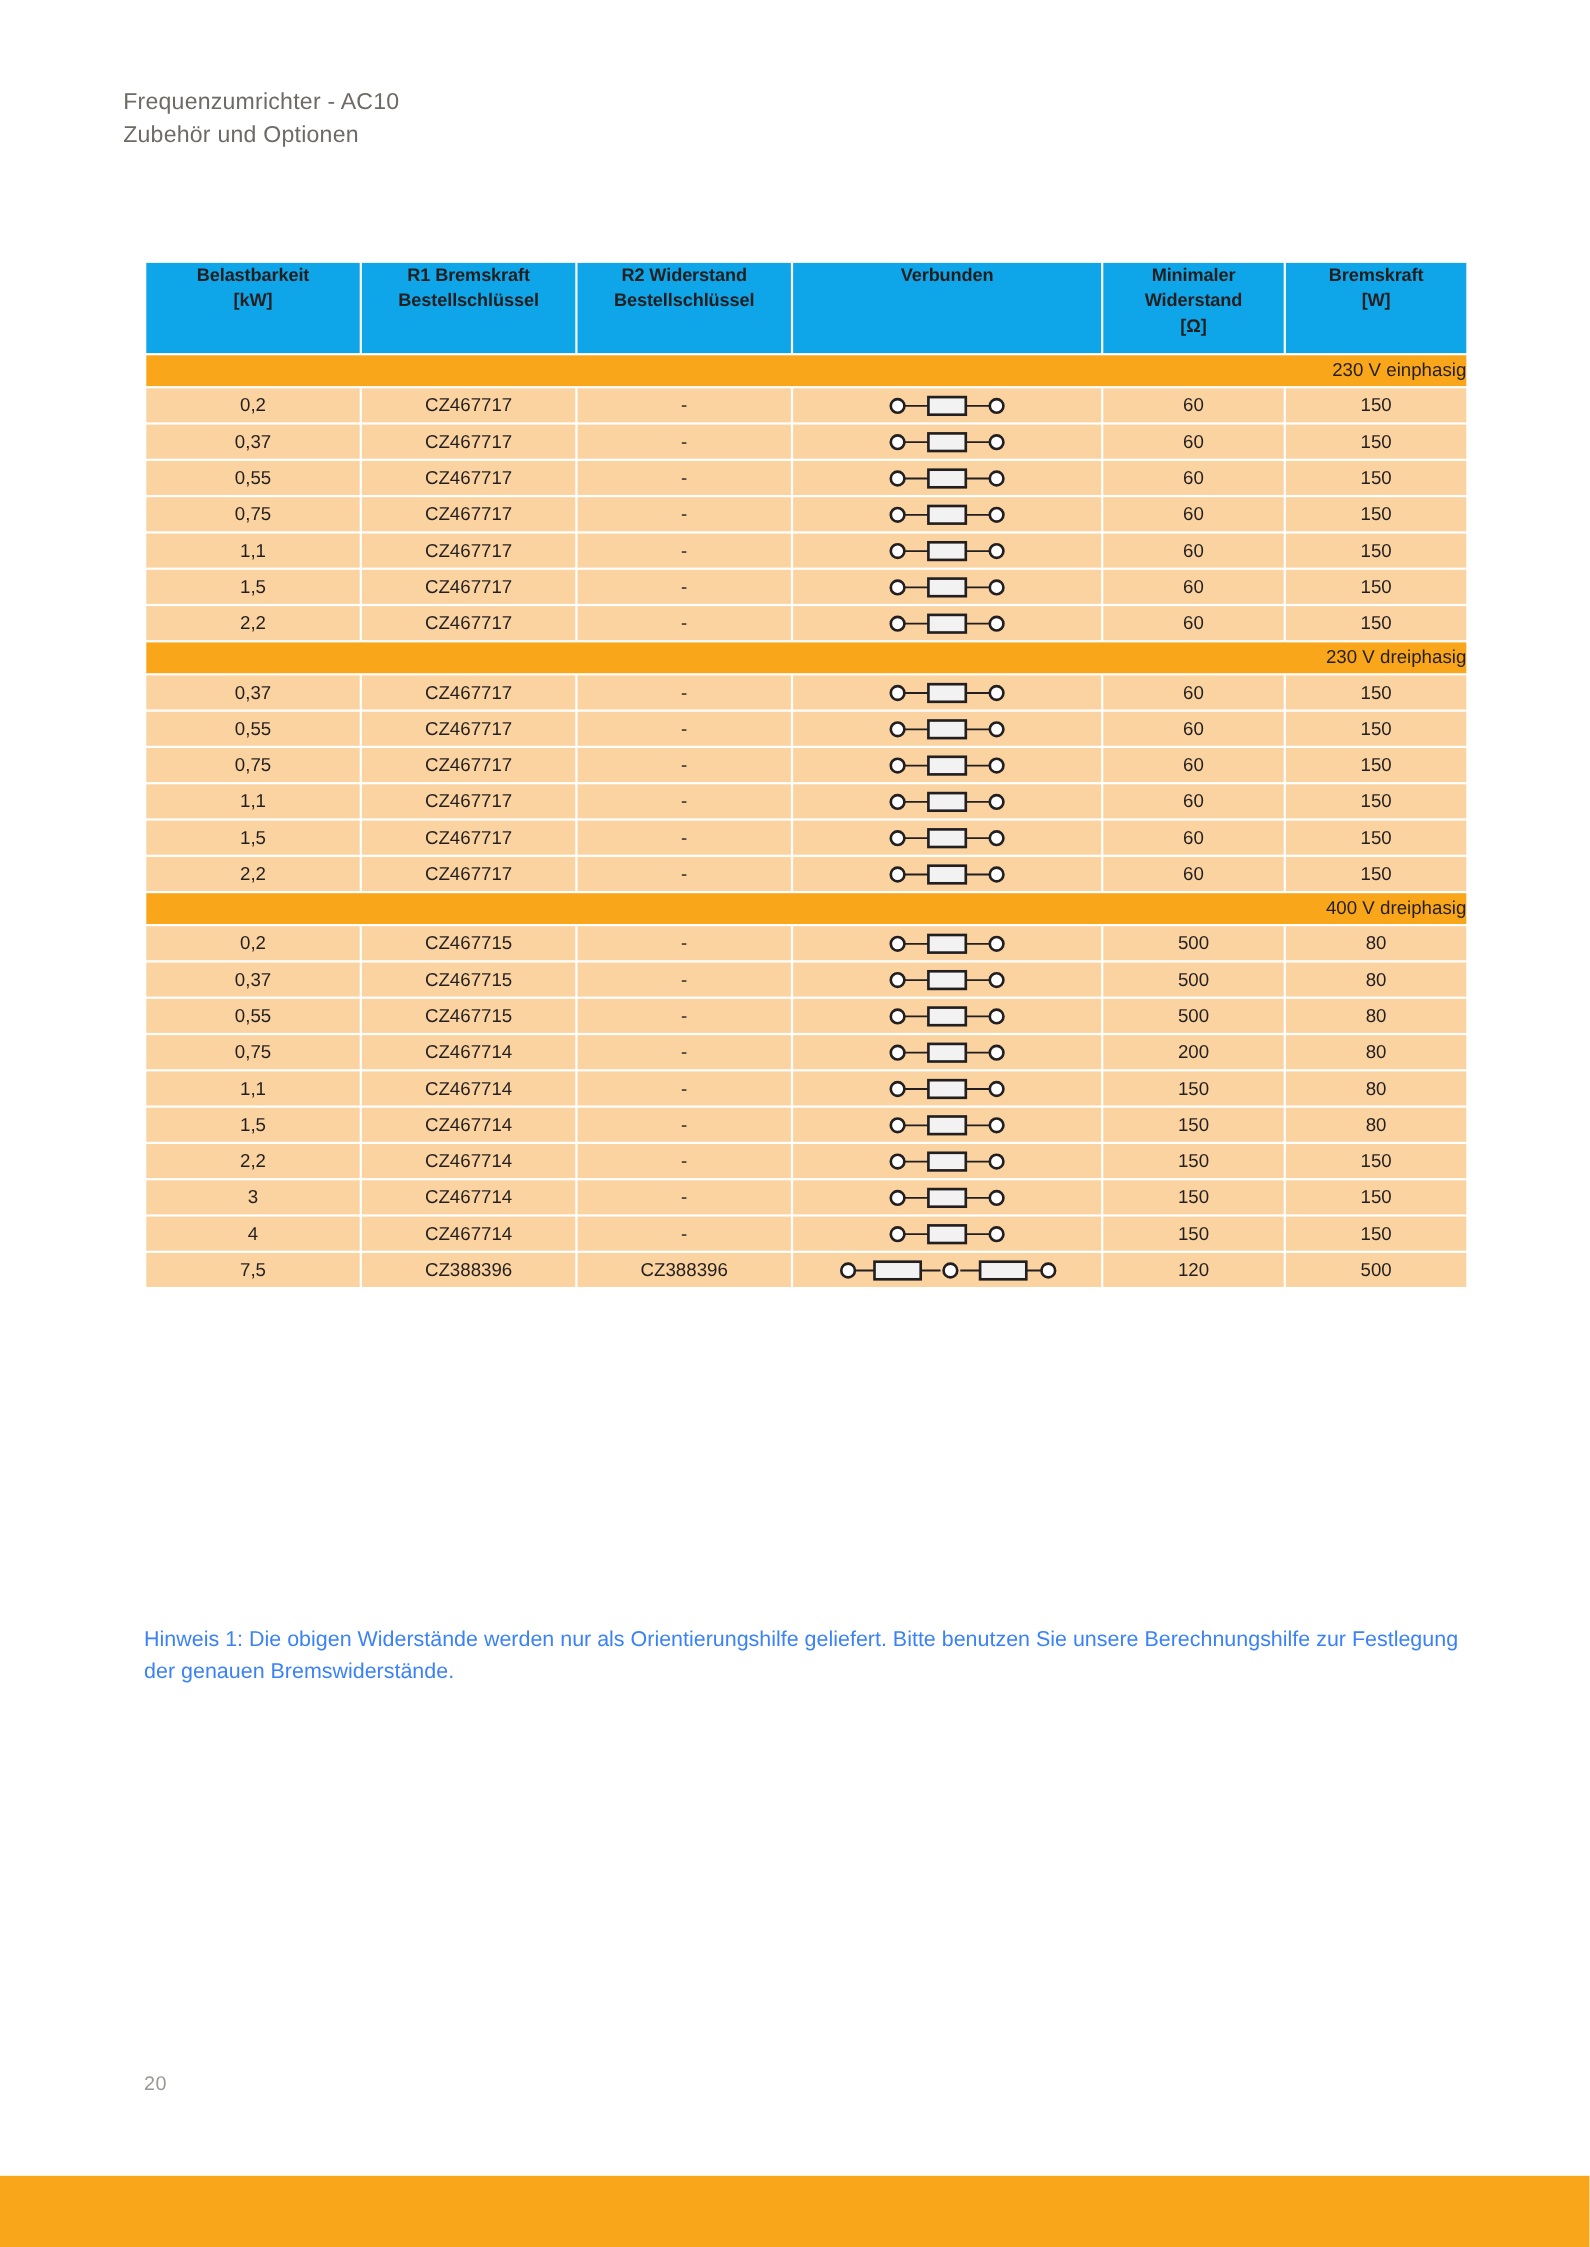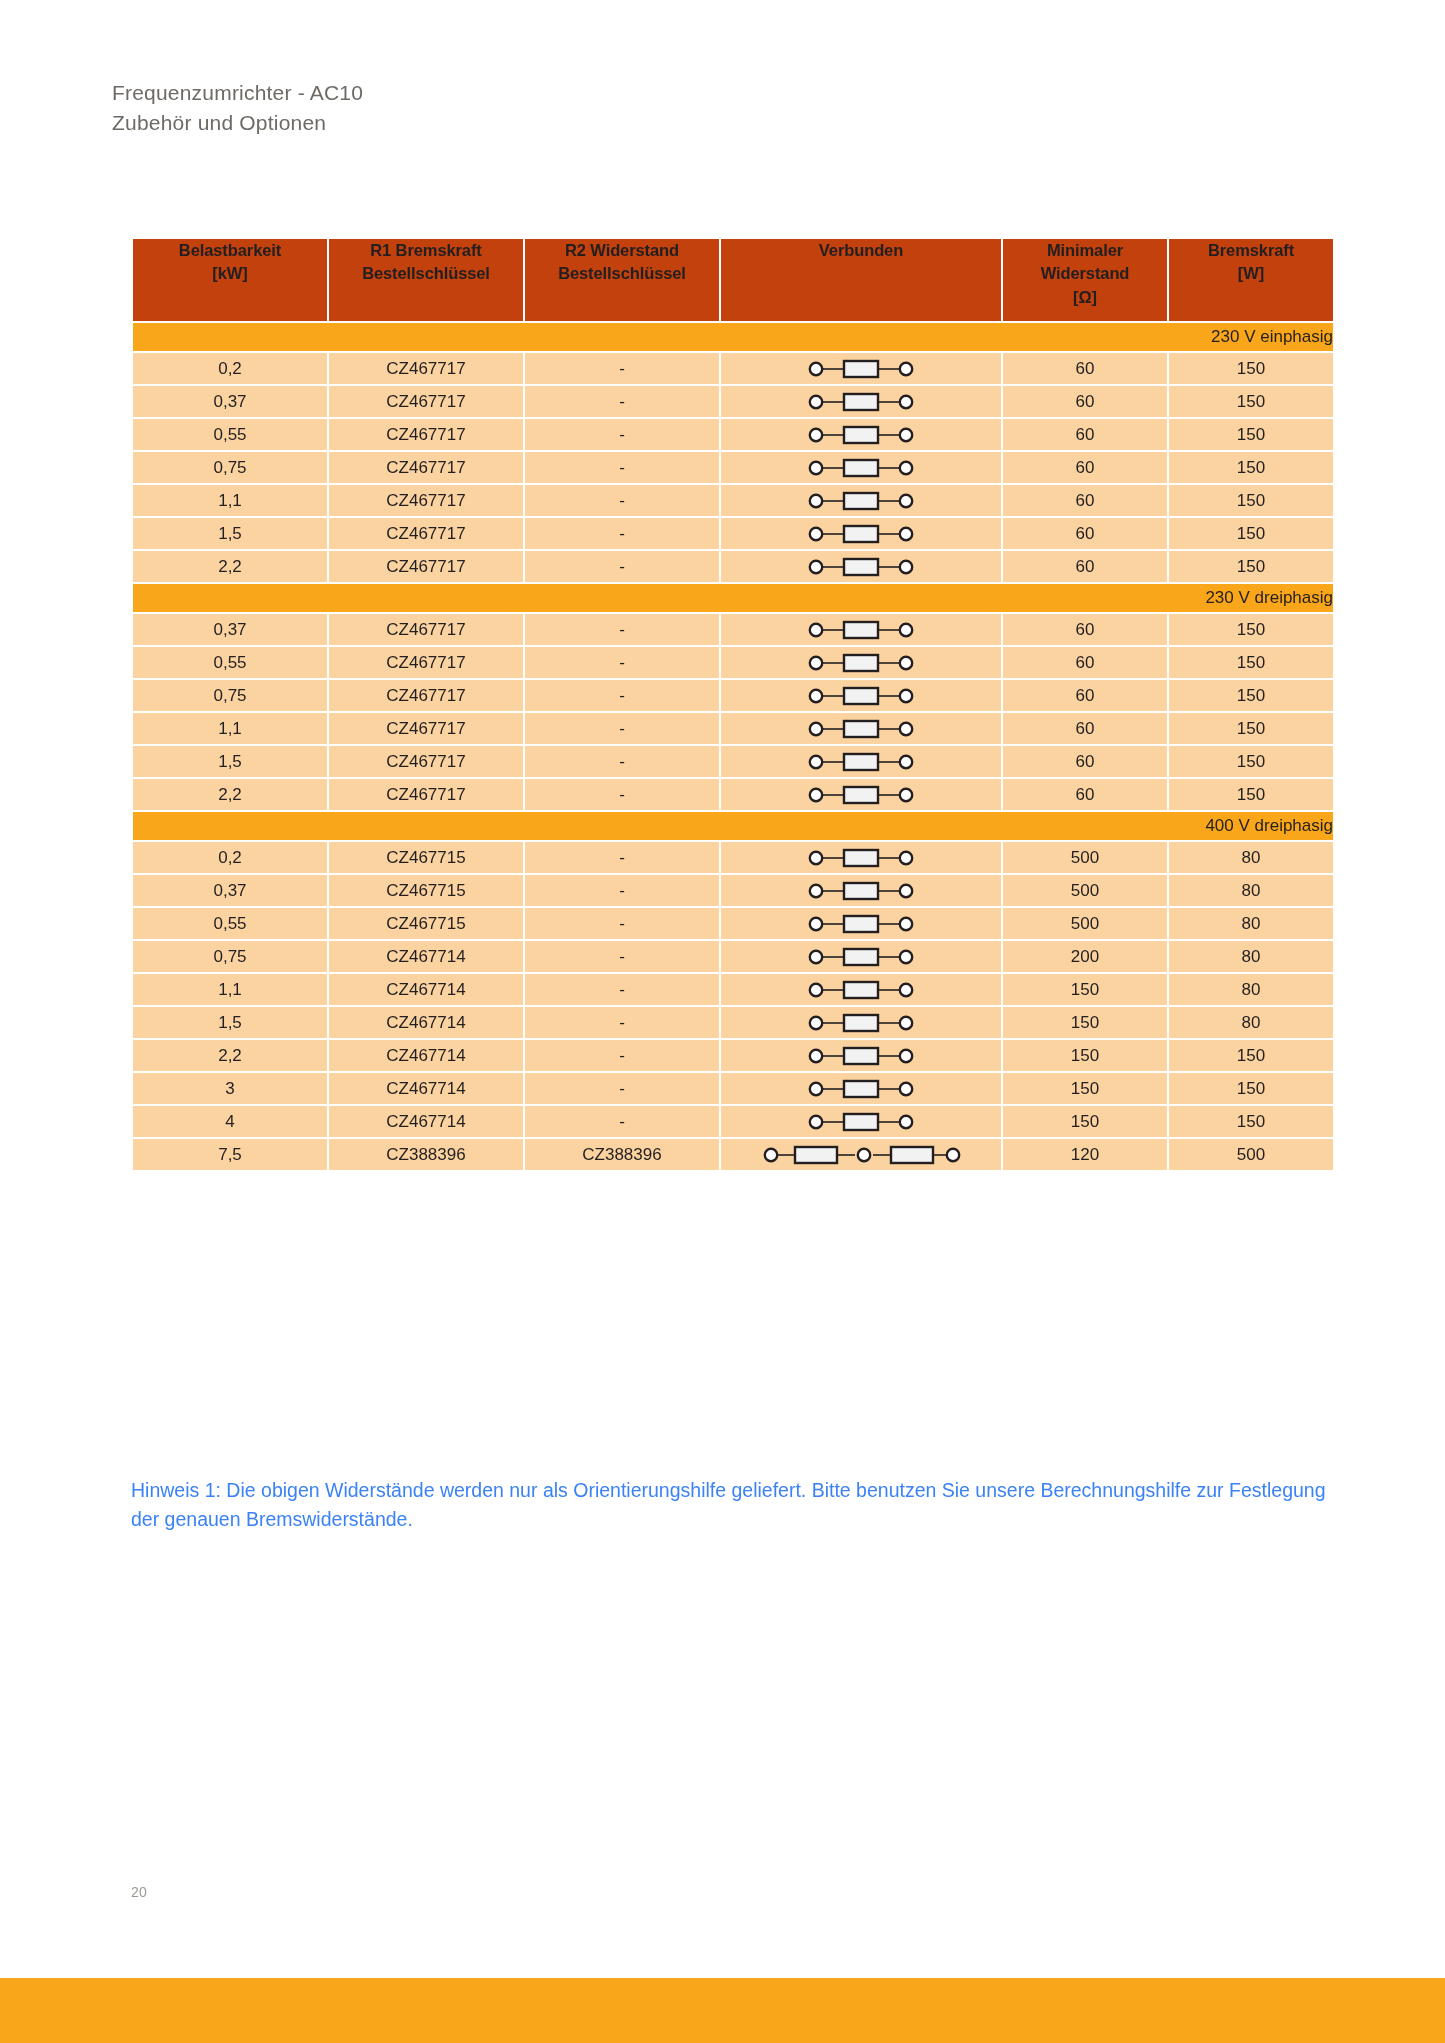--- a/index.html
+++ b/index.html
@@ -53,21 +53,21 @@
 
   
   col.c-kw     { width: 194px; }
   col.c-r1     { width: 194px; }
   col.c-r2     { width: 194px; }
   col.c-verb   { width: 280px; }
   col.c-ohm    { width: 164px; }
   col.c-watt   { width: 164px; }
 
   thead th {
-    background: #c2410c;
+    background: #0ea5e9;
     color: #231f20;
     font-size: 16.5px;
     font-weight: bold;
     text-align: center;
     vertical-align: top;
     height: 82px;
     padding-top: 11px;
     line-height: 1.42;
     letter-spacing: -0.1px;
   }
@@ -119,21 +119,21 @@
   }
   .note + .note {
     margin-top: 28px;
   }
 
   
   .page-number {
     position: absolute;
     left: 131px;
     top: 1884px;
-    font-size: 14px;
+    font-size: 18px;
     color: #9b9792;
     letter-spacing: 0.3px;
   }
 
   
   .bottom-bar {
     position: absolute;
     left: 0;
     bottom: 0;
     width: 1445px;

